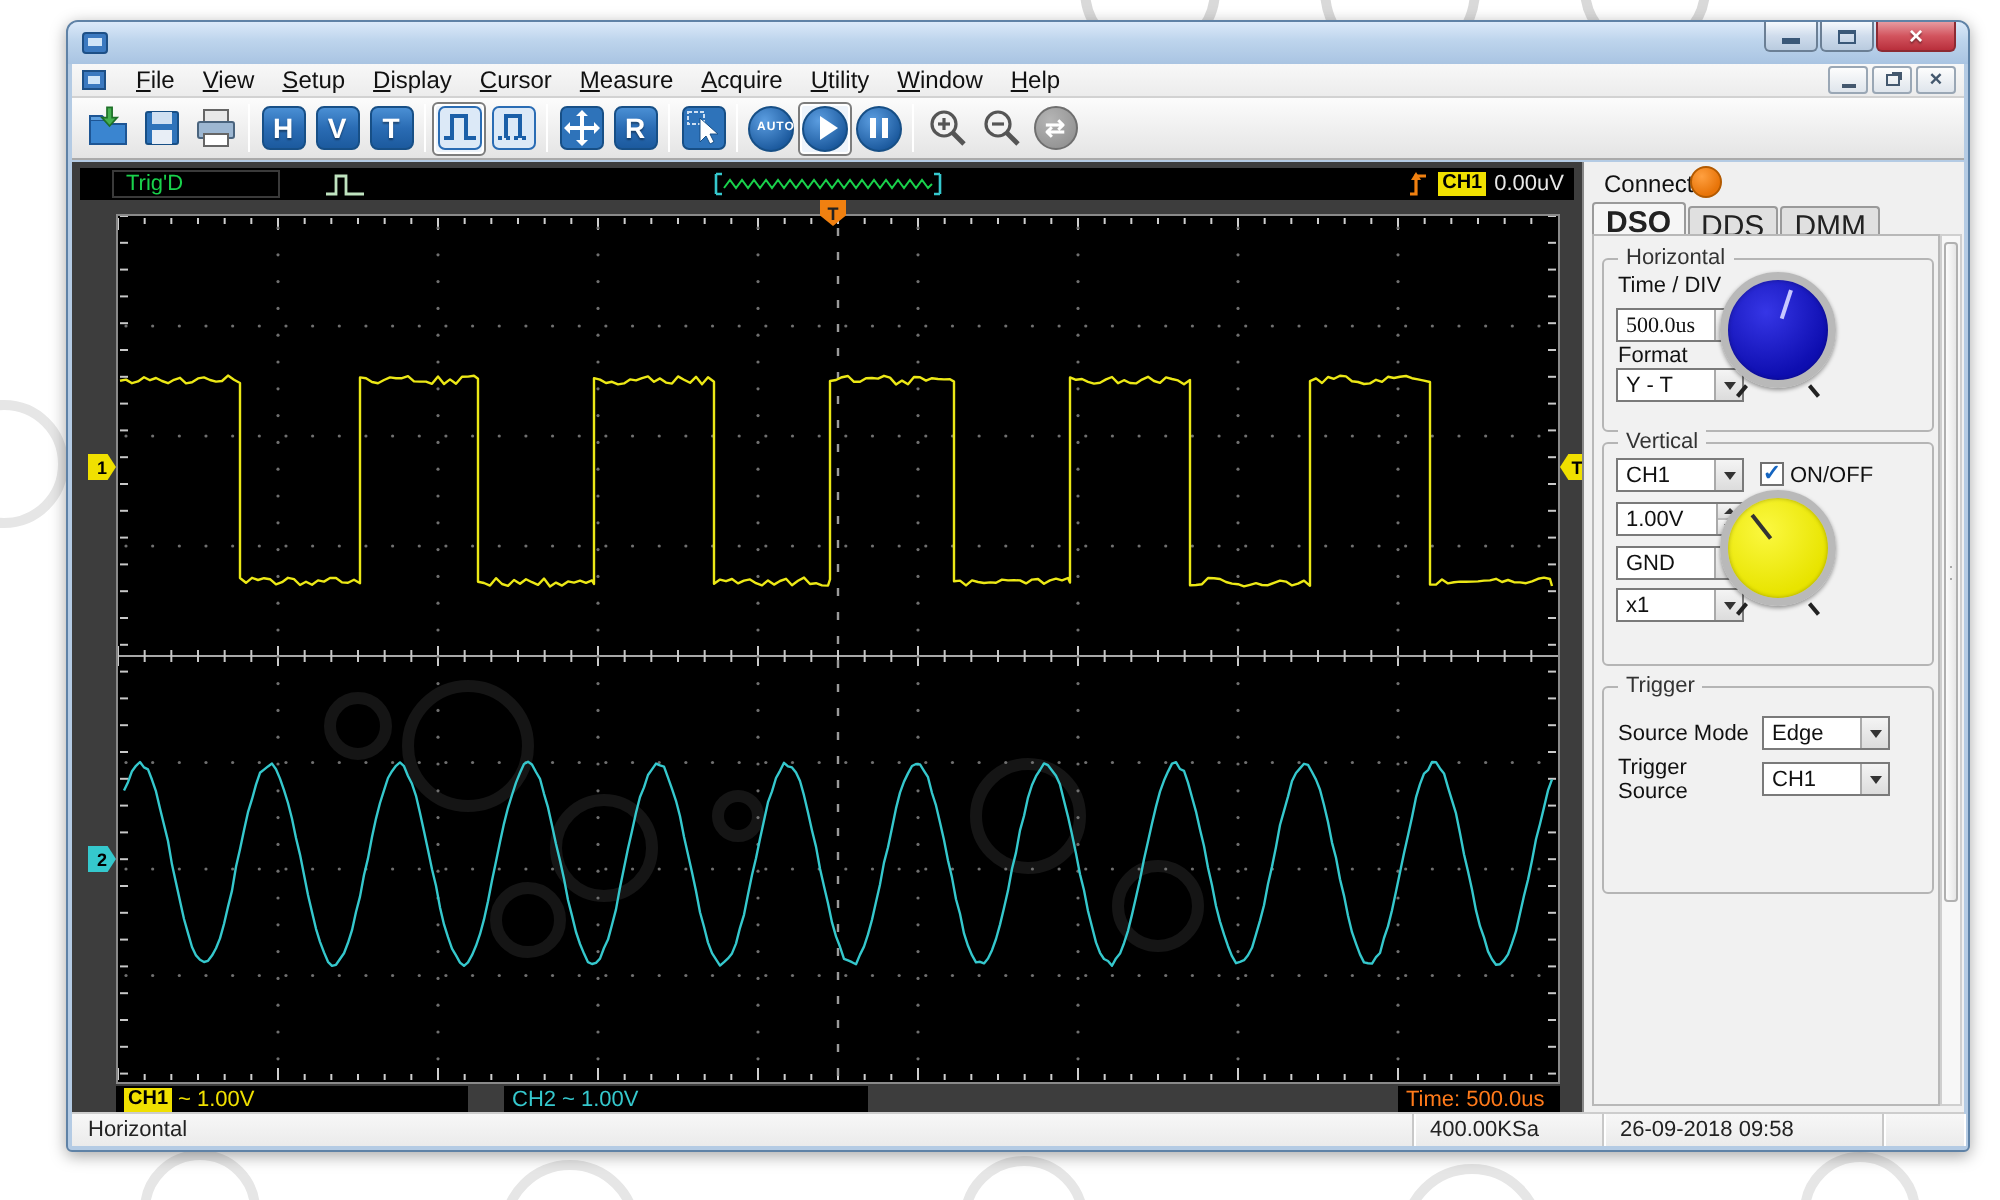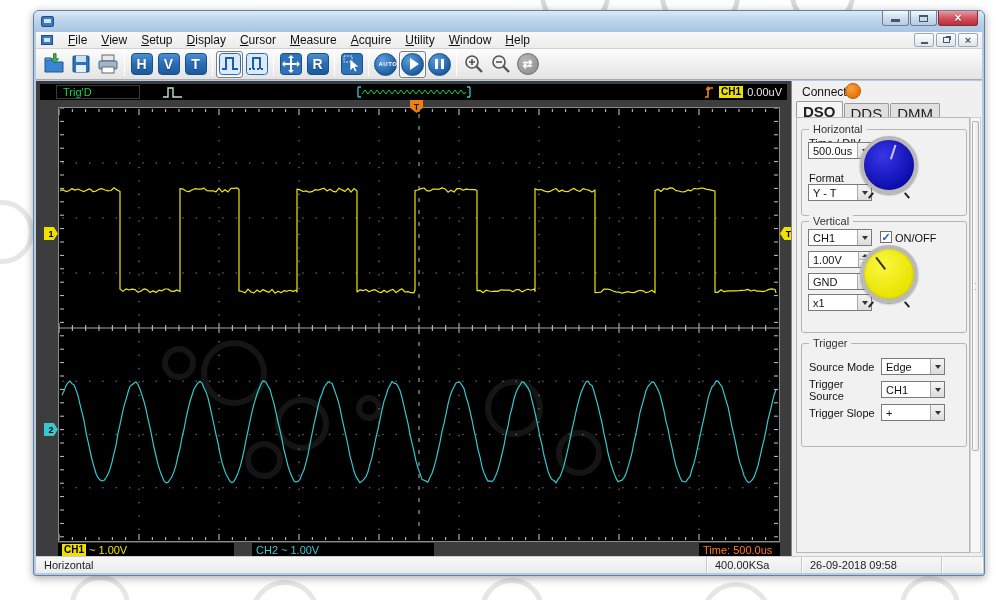--- a/index.html
+++ b/index.html
@@ -1213,21 +1213,21 @@
 
       <div class="panel-body"></div>
       <div class="vscroll">
           <div class="vthumb"></div>
         </div>
 
       <div class="group" style="top:48px; height:87px;">
         <span class="group-title">Horizontal</span>
       </div>
       <span class="g-label" style="left:17px; top:56px;">Time / DIV</span>
-      <div class="combo" style="left:16px; top:61px;">
+      <div class="combo" style="left:16px; top:73px;font-family:Liberation Serif, serif;">
         <span>500.0us</span>
           <div class="arr"></div>
       </div>
       <span class="g-label" style="left:17px; top:91px;">Format</span>
       <div class="combo" style="left:16px; top:103px;">
         <span>Y - T</span>
           <div class="arr"></div>
       </div>
       <div class="knob blue" style="left:68px; top:55px;">
         <div class="ptr"></div>
@@ -1275,27 +1275,20 @@
                 <div class="arr"></div>
               </div>
             </div>
             <div class="trig-row">
               <span class="lbl">Trigger Source</span>
               <div class="combo">
                 <span>CH1</span>
                 <div class="arr"></div>
               </div>
             </div>
-            <div class="trig-row">
-              <span class="lbl">Trigger Slope</span>
-              <div class="combo">
-                <span>+</span>
-                <div class="arr"></div>
-              </div>
-            </div>
           </div>
       </div>
     </div>
   </div>
 
   <div class="statusbar">
     <div class="sb-cell sb-left">Horizontal</div>
     <div class="sb-cell sb-rate">400.00KSa</div>
     <div class="sb-cell sb-date">26-09-2018  09:58</div>
     <div class="sb-cell sb-grip"></div>

